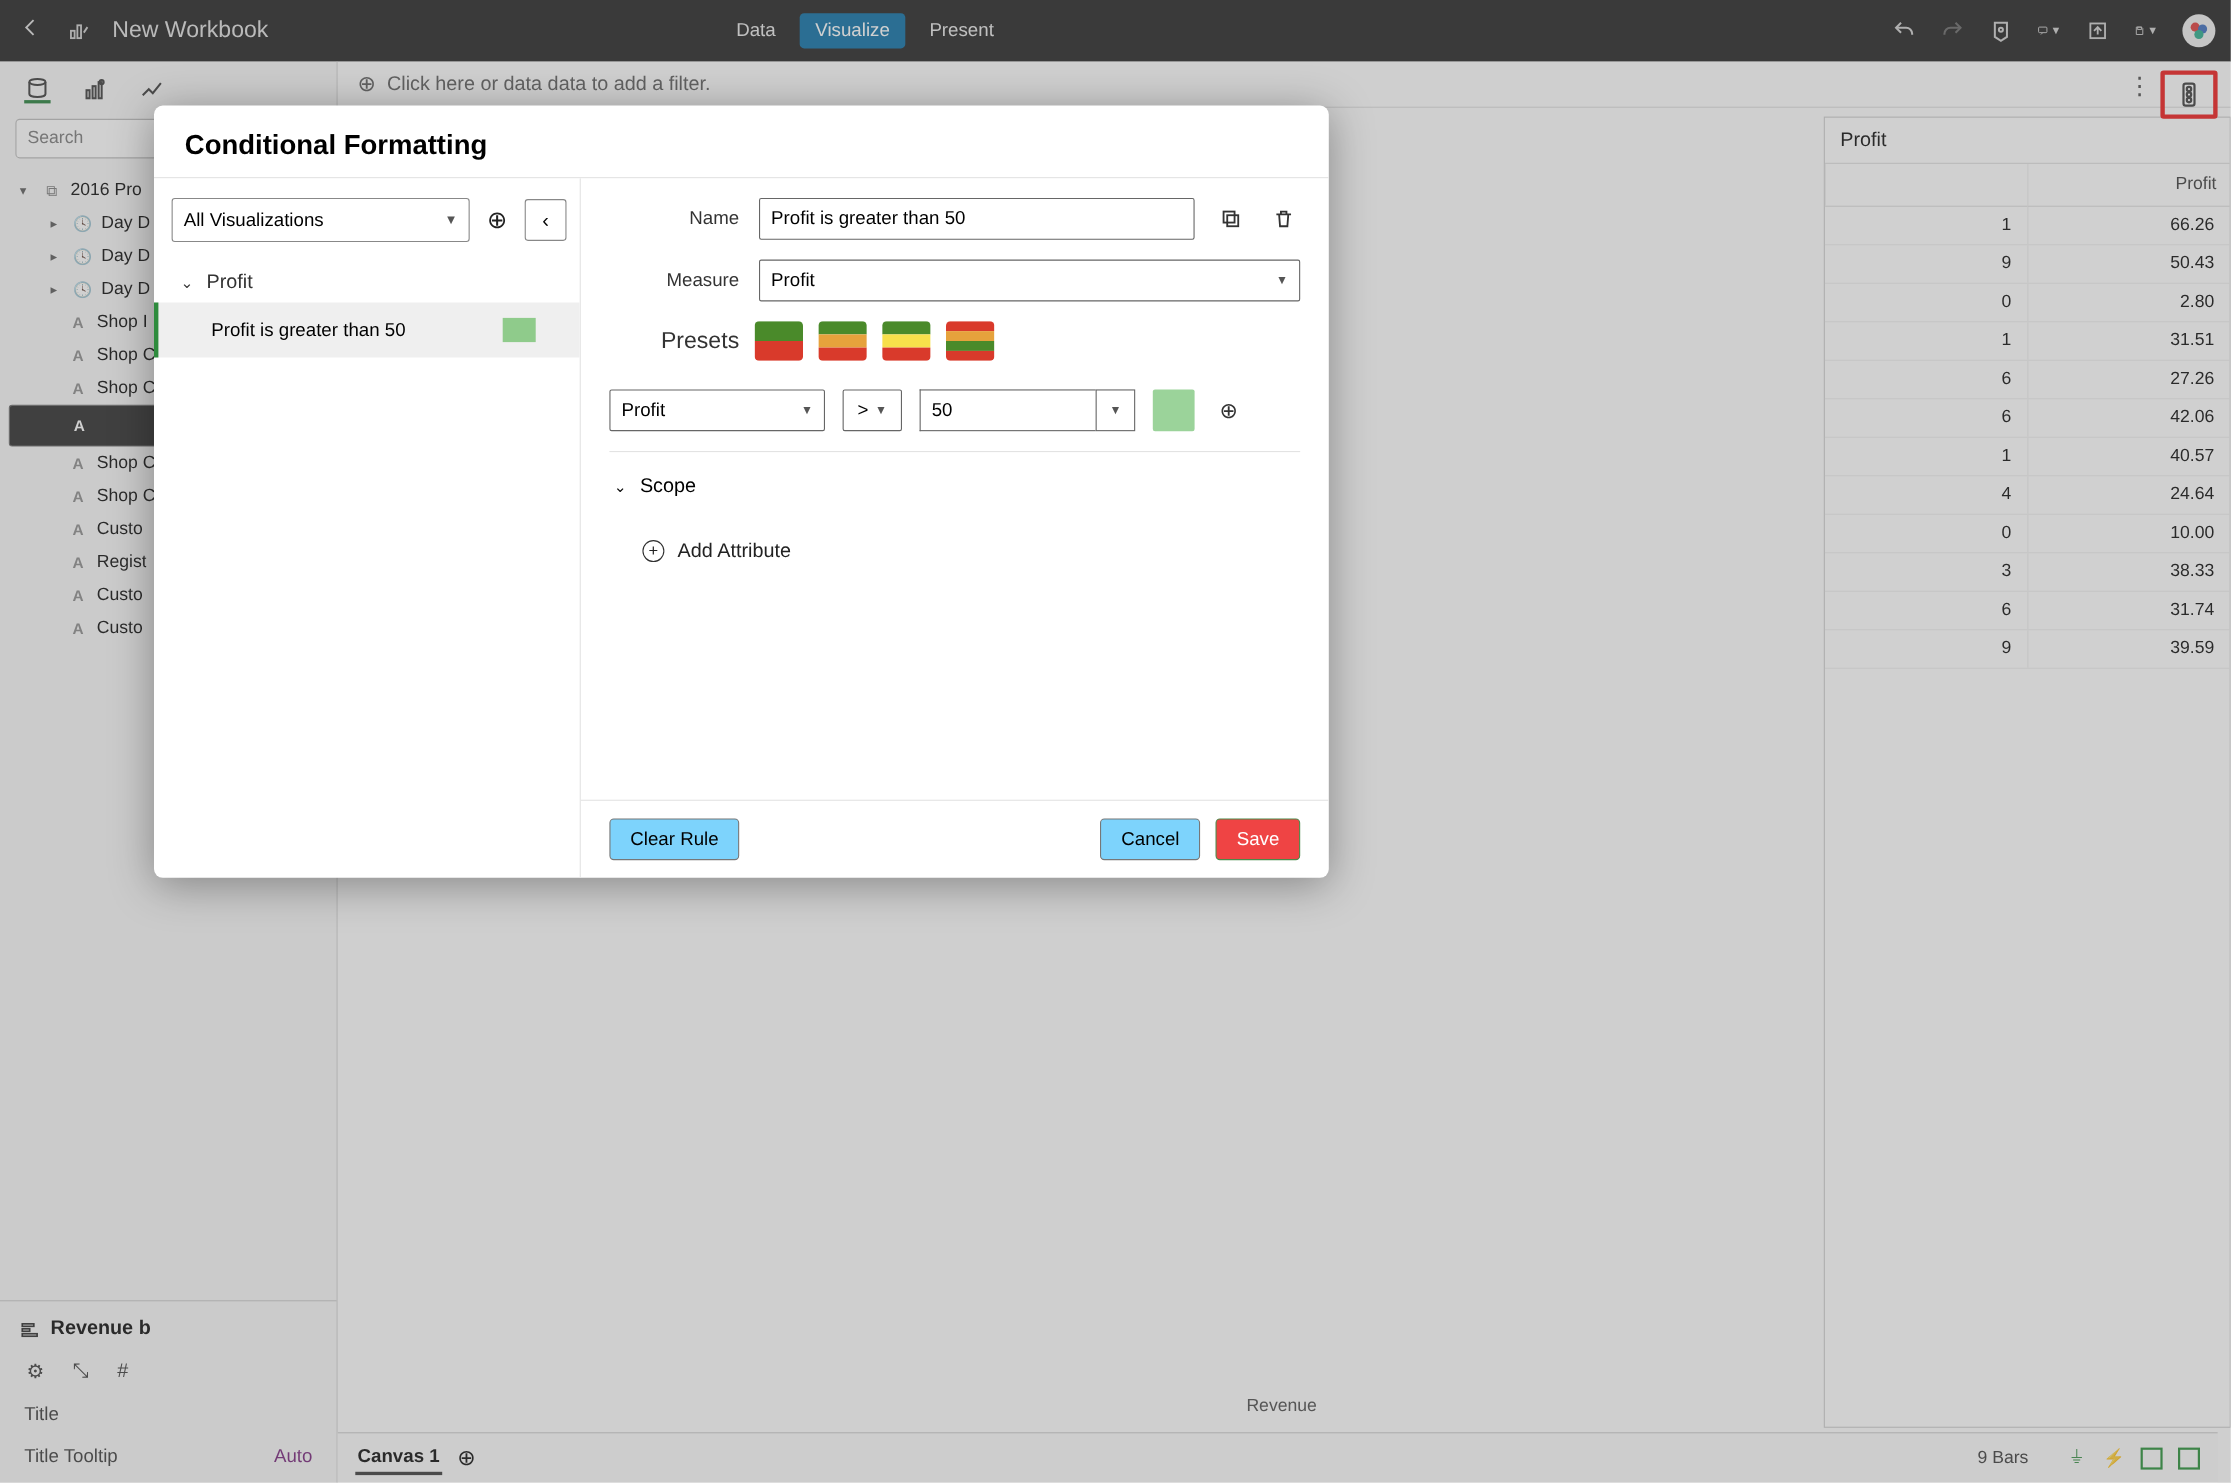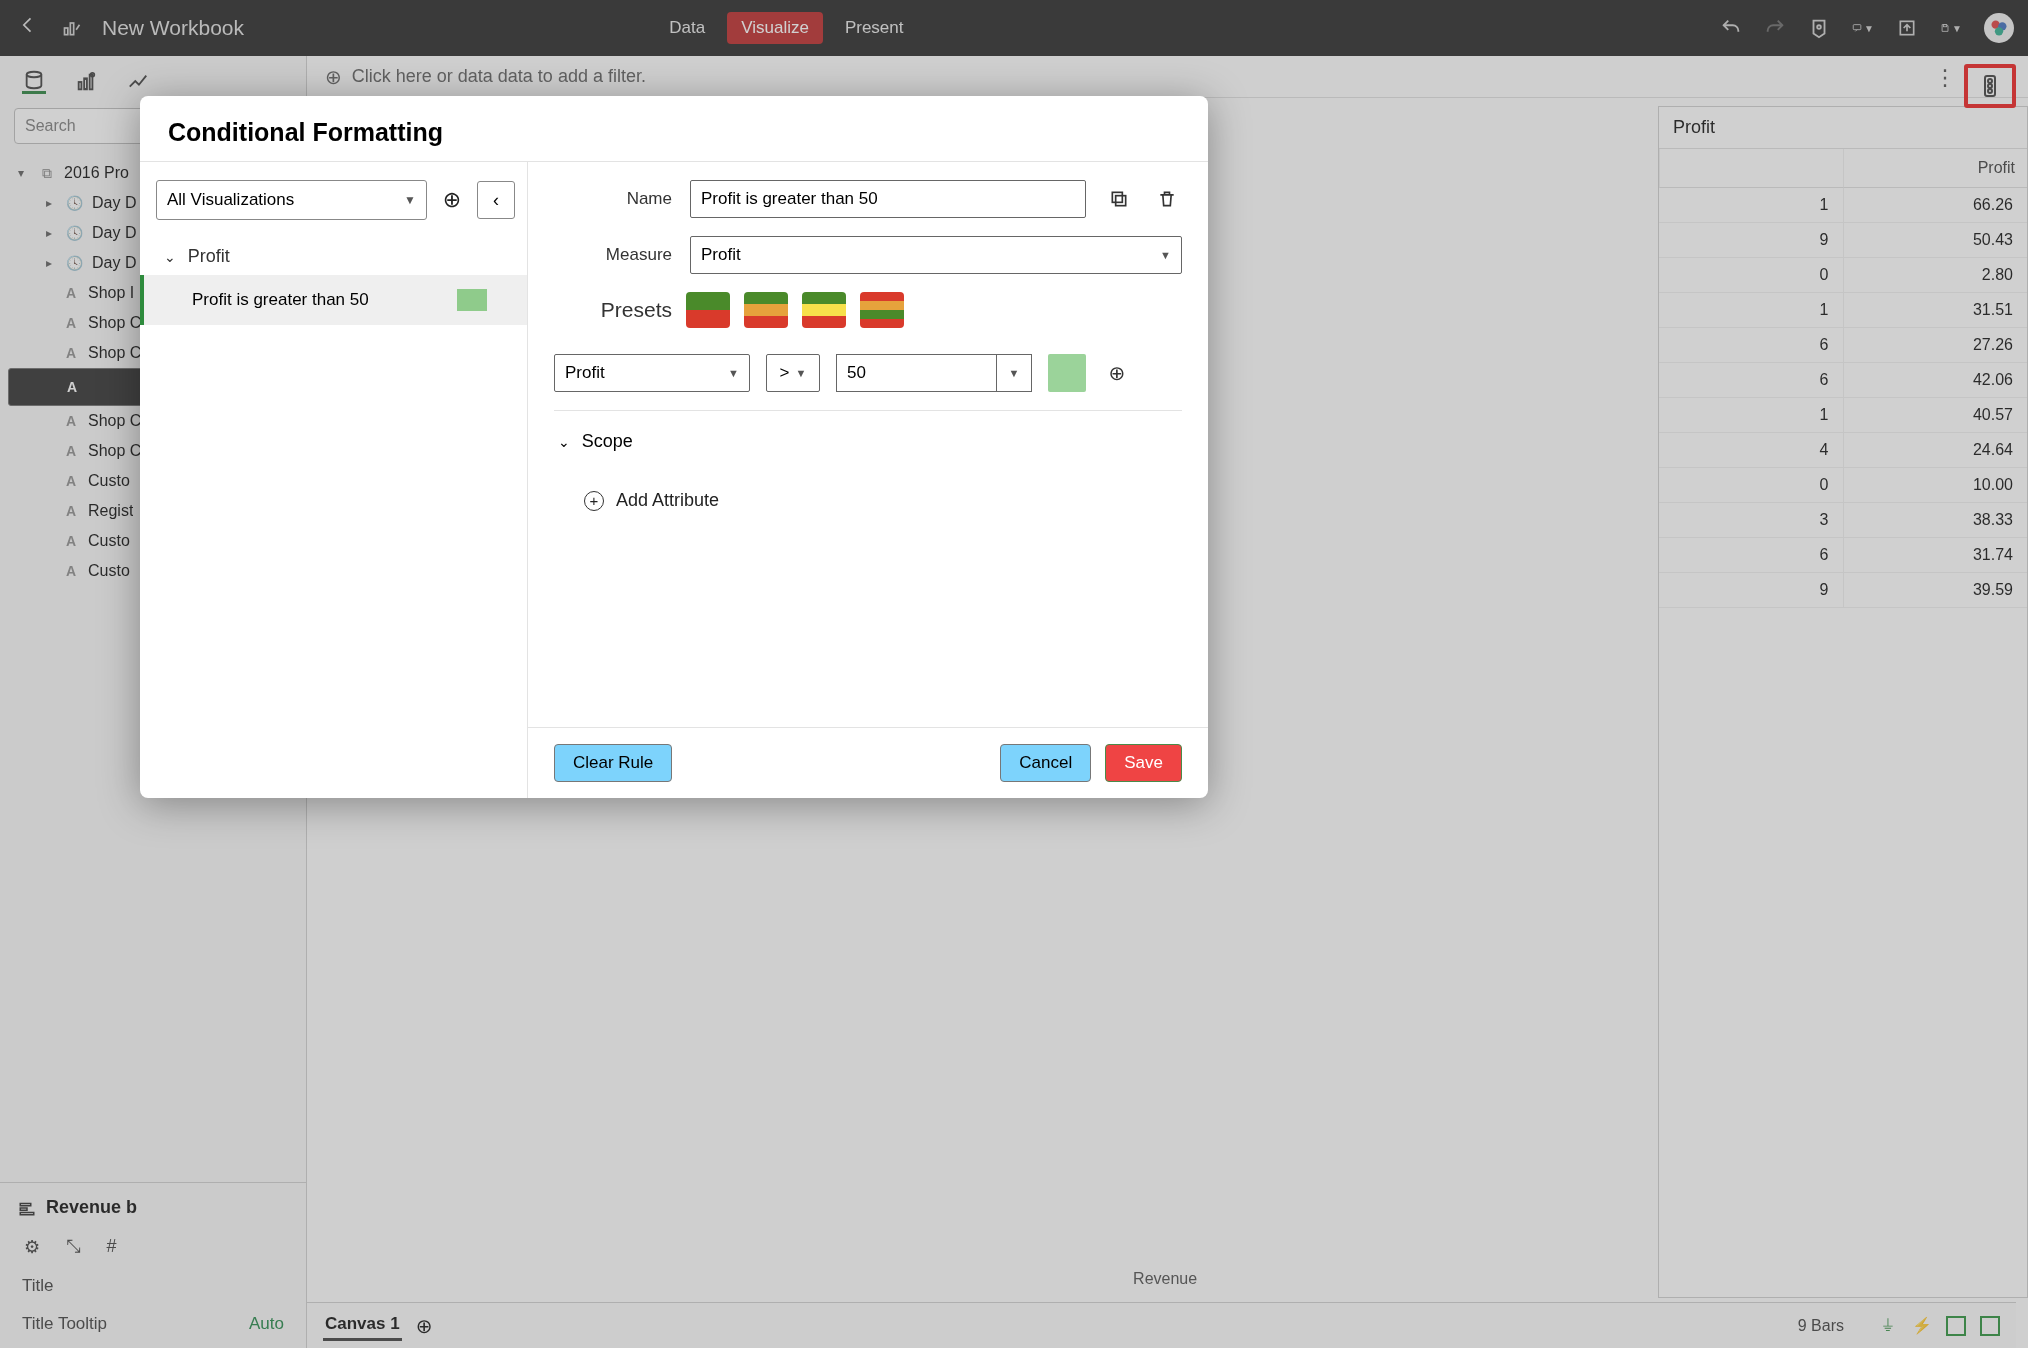--- a/index.html
+++ b/index.html
@@ -9,21 +9,21 @@
   
   .topbar {
     height: 56px; background: #1a1a1a; color: #e6e6e6;
     display: flex; align-items: center; padding: 0 14px; gap: 20px;
   }
   .topbar .back { width:28px; text-align:center; font-size:22px; cursor:pointer;}
   .topbar .logo-icon { width:20px; height:20px; }
   .topbar .title { font-size: 21px; font-weight: 400; color:#ddd; }
   .topbar .center-tabs { margin:0 auto; display:flex; gap:8px;}
   .topbar .center-tabs .tab { padding:6px 14px; border-radius:4px; font-size:17px; cursor:pointer;}
-  .topbar .center-tabs .tab.active { background:#b91c1c; color:#fff;}
+  .topbar .center-tabs .tab.active { background:#0369a1; color:#fff;}
   .topbar .right-icons { display:flex; align-items:center; gap:22px; margin-left:auto;}
   .topbar .right-icons .icn { width:22px; height:22px; display:flex; align-items:center; justify-content:center; cursor:pointer; color:#ccc; font-size:18px;}
   .topbar .avatar { width:30px; height:30px; border-radius:50%; background:#eee; display:flex; align-items:center; justify-content:center;}
   .topbar .avatar svg { width:20px; height:20px;}
 
   
   .app-body { position:absolute; top:56px; bottom:0; left:0; right:0; display:flex; }
   .left-rail { width:307px; border-right:1px solid #ccc; background:#f7f7f7; display:flex; flex-direction:column; }
   .rail-icons { display:flex; gap:28px; padding:14px 18px 8px 22px; align-items:center; }
   .rail-icons .ri { width:24px; height:24px; display:flex; align-items:center; justify-content:center; color:#444; cursor:pointer;}
@@ -41,21 +41,21 @@
   .tree .node.attr .type-icn { color:#888; font-weight:700;}
   .tree .node.sel { background:#222; color:#fff; border-radius:3px; margin:0 8px; padding-left:54px;}
   .tree .node.sel .type-icn { color:#fff; }
   .tree .node .lbl { overflow:hidden; text-overflow:ellipsis; }
 
   .grammar-panel { border-top:1px solid #ccc; padding:14px 18px 10px; }
   .grammar-title { display:flex; align-items:center; gap:10px; font-weight:700; font-size:18px;}
   .gp-icons { display:flex; gap:26px; padding:18px 0 4px 6px; color:#333; }
   .gp-icons span { cursor:pointer; font-size:18px;}
   .gp-row { display:flex; justify-content:space-between; padding:14px 4px 4px; font-size:17px; color:#333;}
-  .gp-row .auto { color:#15803d;}
+  .gp-row .auto { color:#701a75;}
 
   
   .canvas-area { flex:1; position:relative; background:#fdfdfd; }
   .filter-bar { height:42px; display:flex; align-items:center; gap:10px; padding:0 18px; color:#555; font-size:18px; border-bottom:1px solid #ddd;}
   .filter-bar .plus { font-size:20px;}
 
   .right-table { position:absolute; top:50px; right:0; width:370px; bottom:50px; background:#fff; border:1px solid #ccc; }
   .right-table .hdr-title { padding:10px 14px; font-size:18px; border-bottom:1px solid #ddd; }
   .right-table .cols { display:flex; font-size:16px; color:#333;}
   .right-table .cols .c { flex:1; padding:10px 12px; text-align:right; border-bottom:1px solid #ddd; border-left:1px solid #eee;}

